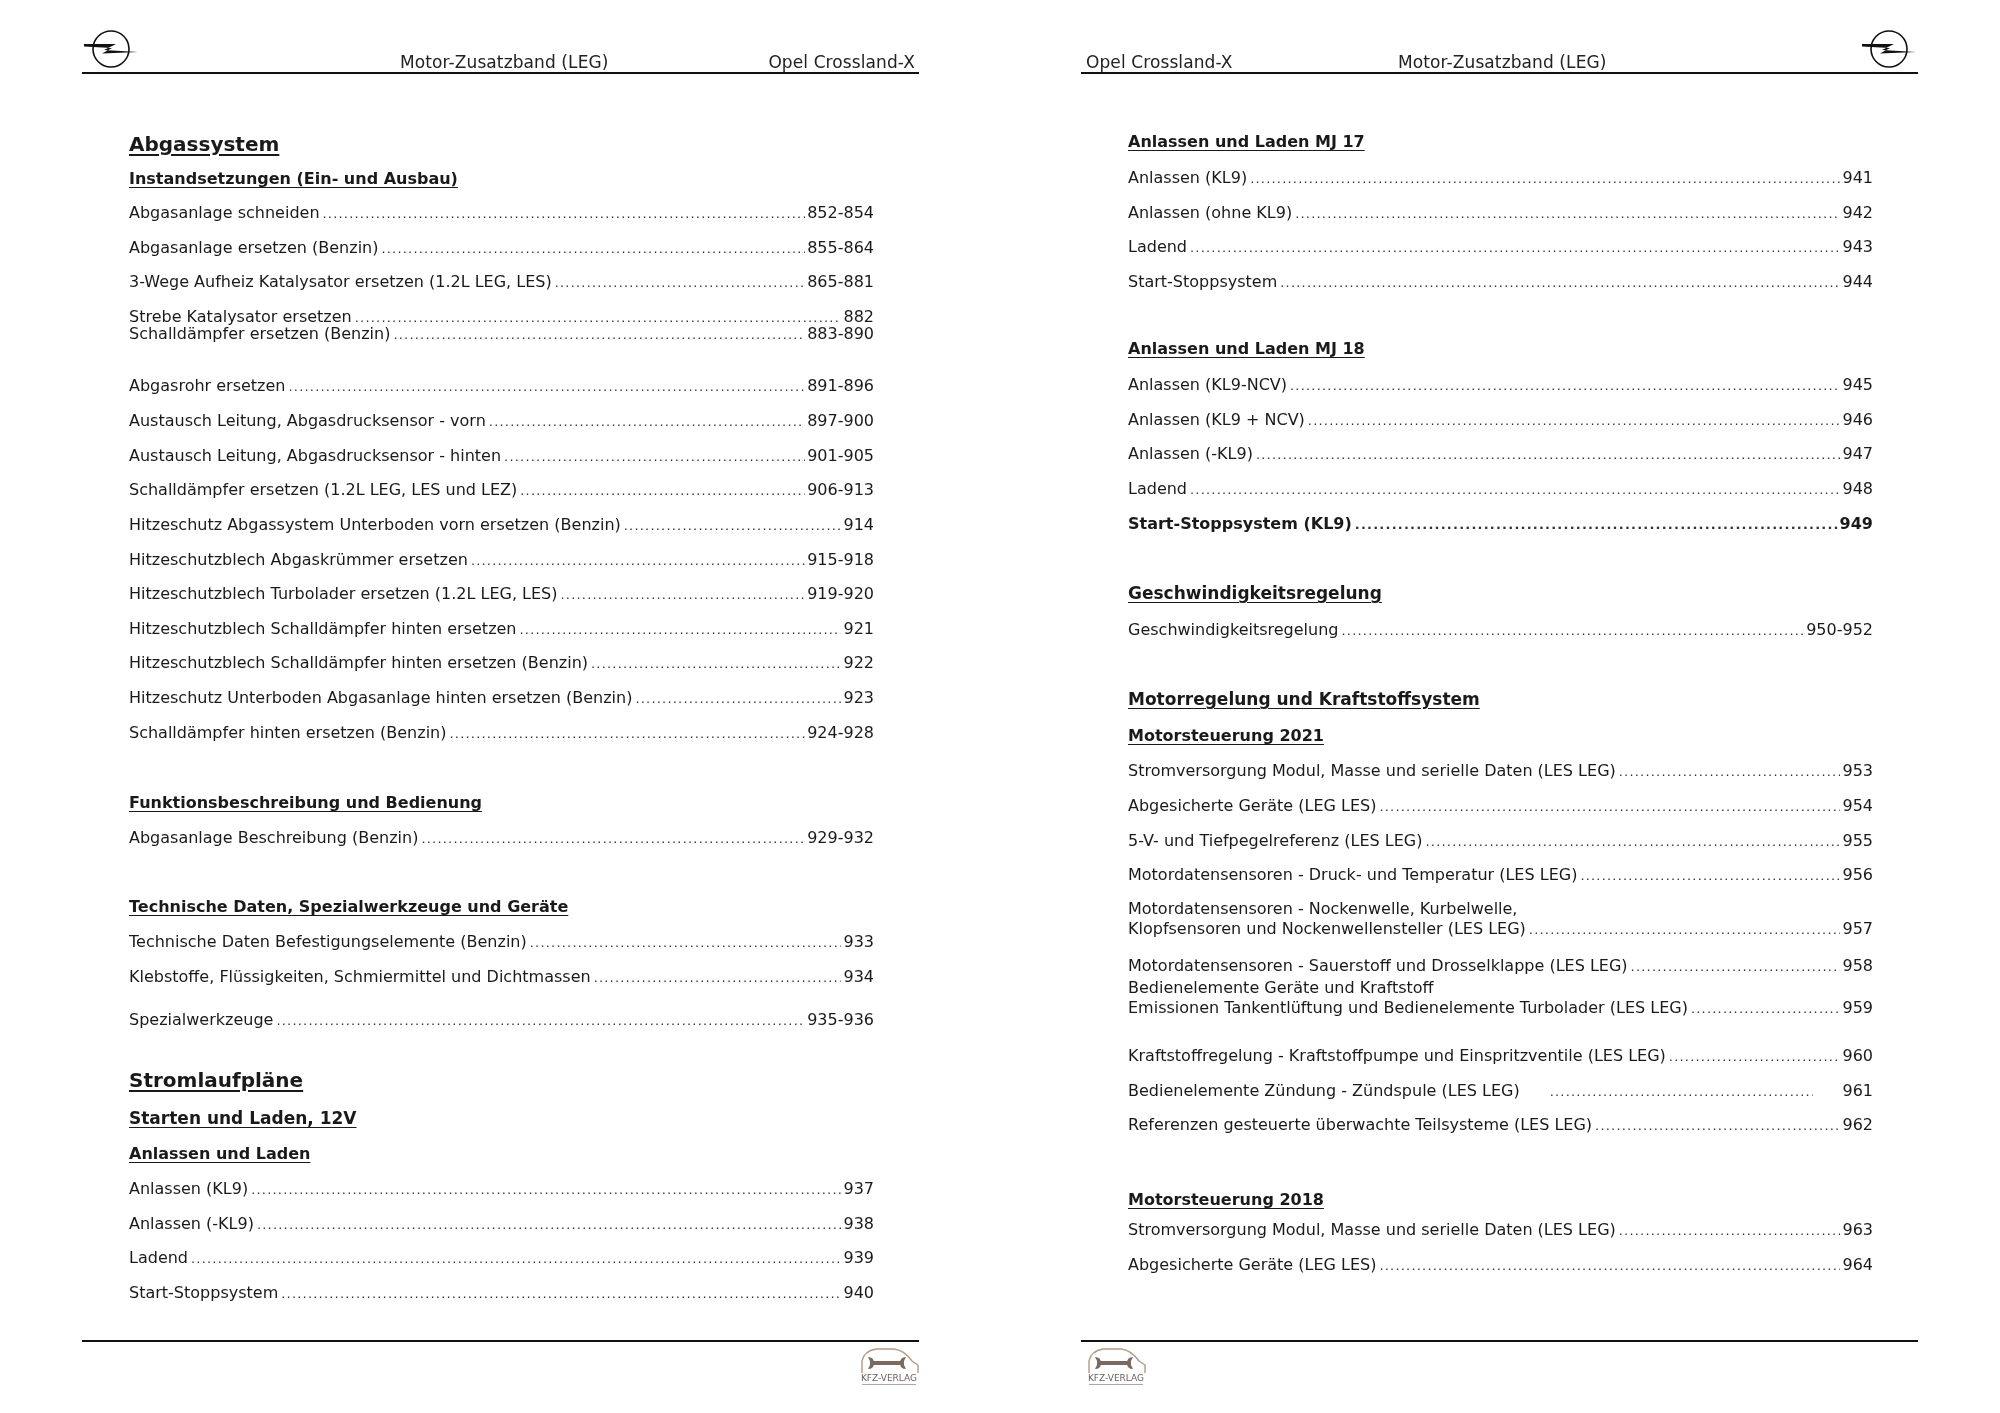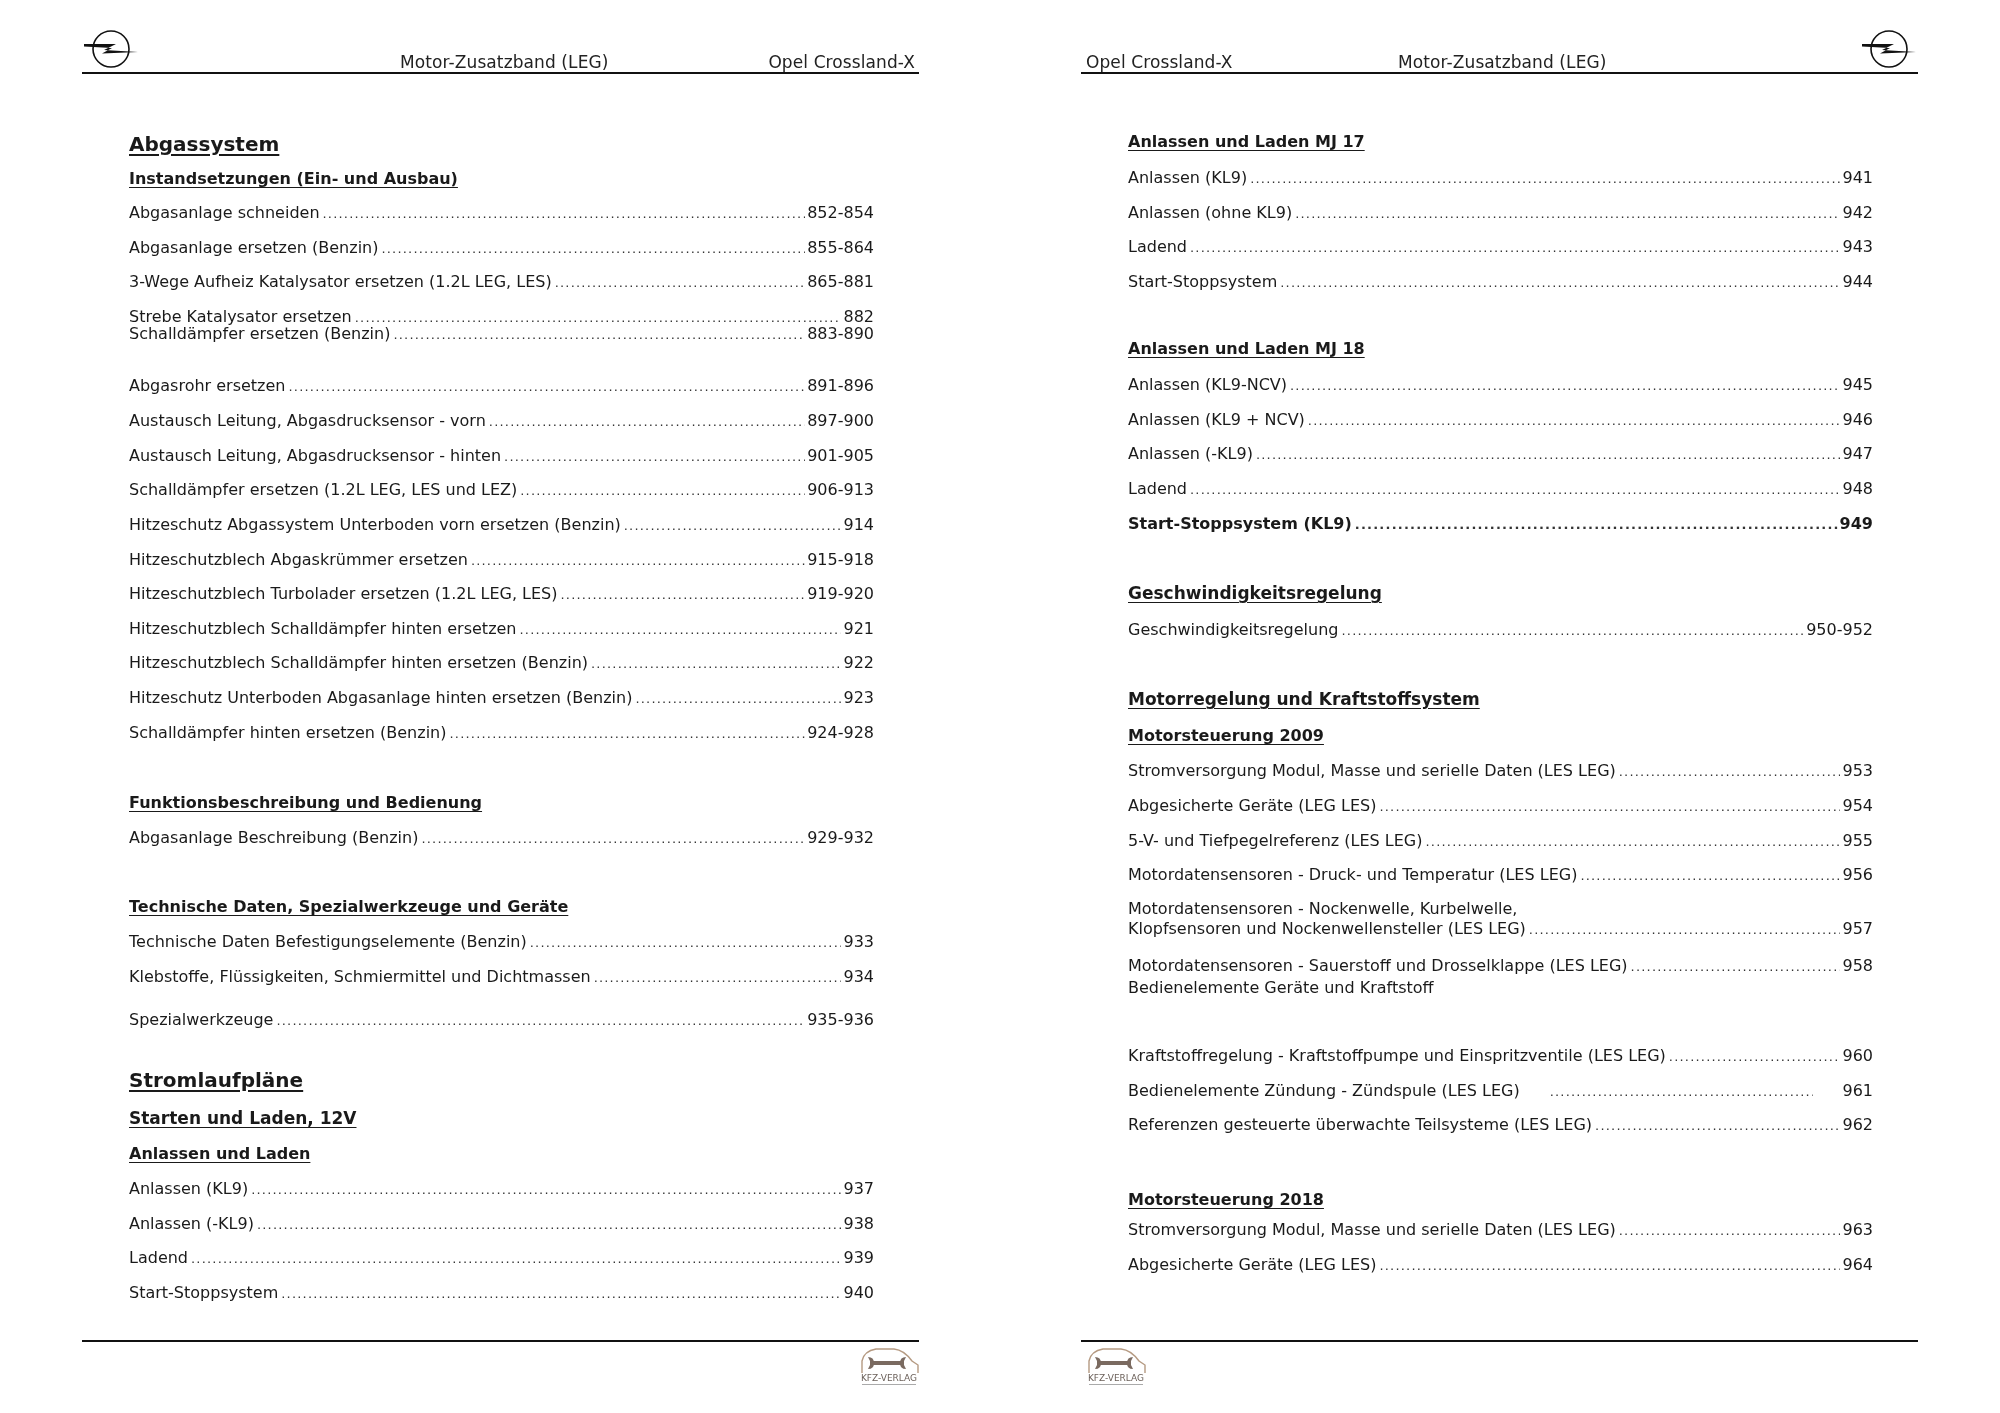--- a/index.html
+++ b/index.html
@@ -350,21 +350,21 @@
     <div class="h2" style="top:583px;">Geschwindigkeitsregelung</div>
     <div id="right-gesch">
         <div class="entry" style="top: 620px;">
           <span class="title">Geschwindigkeitsregelung</span>
           <span class="dots"></span>
           <span class="page-no">950-952</span>
         </div>
       </div>
 
     <div class="h2" style="top:689px;">Motorregelung und Kraftstoffsystem</div>
-    <div class="h3" style="top:726px;">Motorsteuerung 2009</div>
+    <div class="h3" style="top:726px;">Motorsteuerung 2021</div>
     <div id="right-ms17">
         <div class="entry" style="top: 761px;">
           <span class="title">Stromversorgung Modul, Masse und serielle Daten (LES LEG)</span>
           <span class="dots"></span>
           <span class="page-no">953</span>
         </div>
         <div class="entry" style="top: 796px;">
           <span class="title">Abgesicherte Geräte (LEG LES)</span>
           <span class="dots"></span>
           <span class="page-no">954</span>
@@ -387,20 +387,25 @@
             <span class="page-no">957</span>
           </div>
         </div>
         <div class="entry" style="top: 956px;">
           <span class="title">Motordatensensoren - Sauerstoff und Drosselklappe (LES LEG)</span>
           <span class="dots"></span>
           <span class="page-no">958</span>
         </div>
         <div class="entry two-line" style="top: 978px;">
           <span class="line1">Bedienelemente Geräte und Kraftstoff</span>
+          <div class="line2">
+            <span class="title">Emissionen Tankentlüftung und Bedienelemente Turbolader (LES LEG)</span>
+            <span class="dots"></span>
+            <span class="page-no">959</span>
+          </div>
         </div>
         <div class="entry" style="top: 1046px;">
           <span class="title">Kraftstoffregelung - Kraftstoffpumpe und Einspritzventile (LES LEG)</span>
           <span class="dots"></span>
           <span class="page-no">960</span>
         </div>
         <div class="entry" style="top: 1080.5px; gap: 27px;">
           <span class="title">Bedienelemente Zündung - Zündspule (LES LEG)</span>
           <span class="dots"></span>
           <span class="page-no">961</span>

